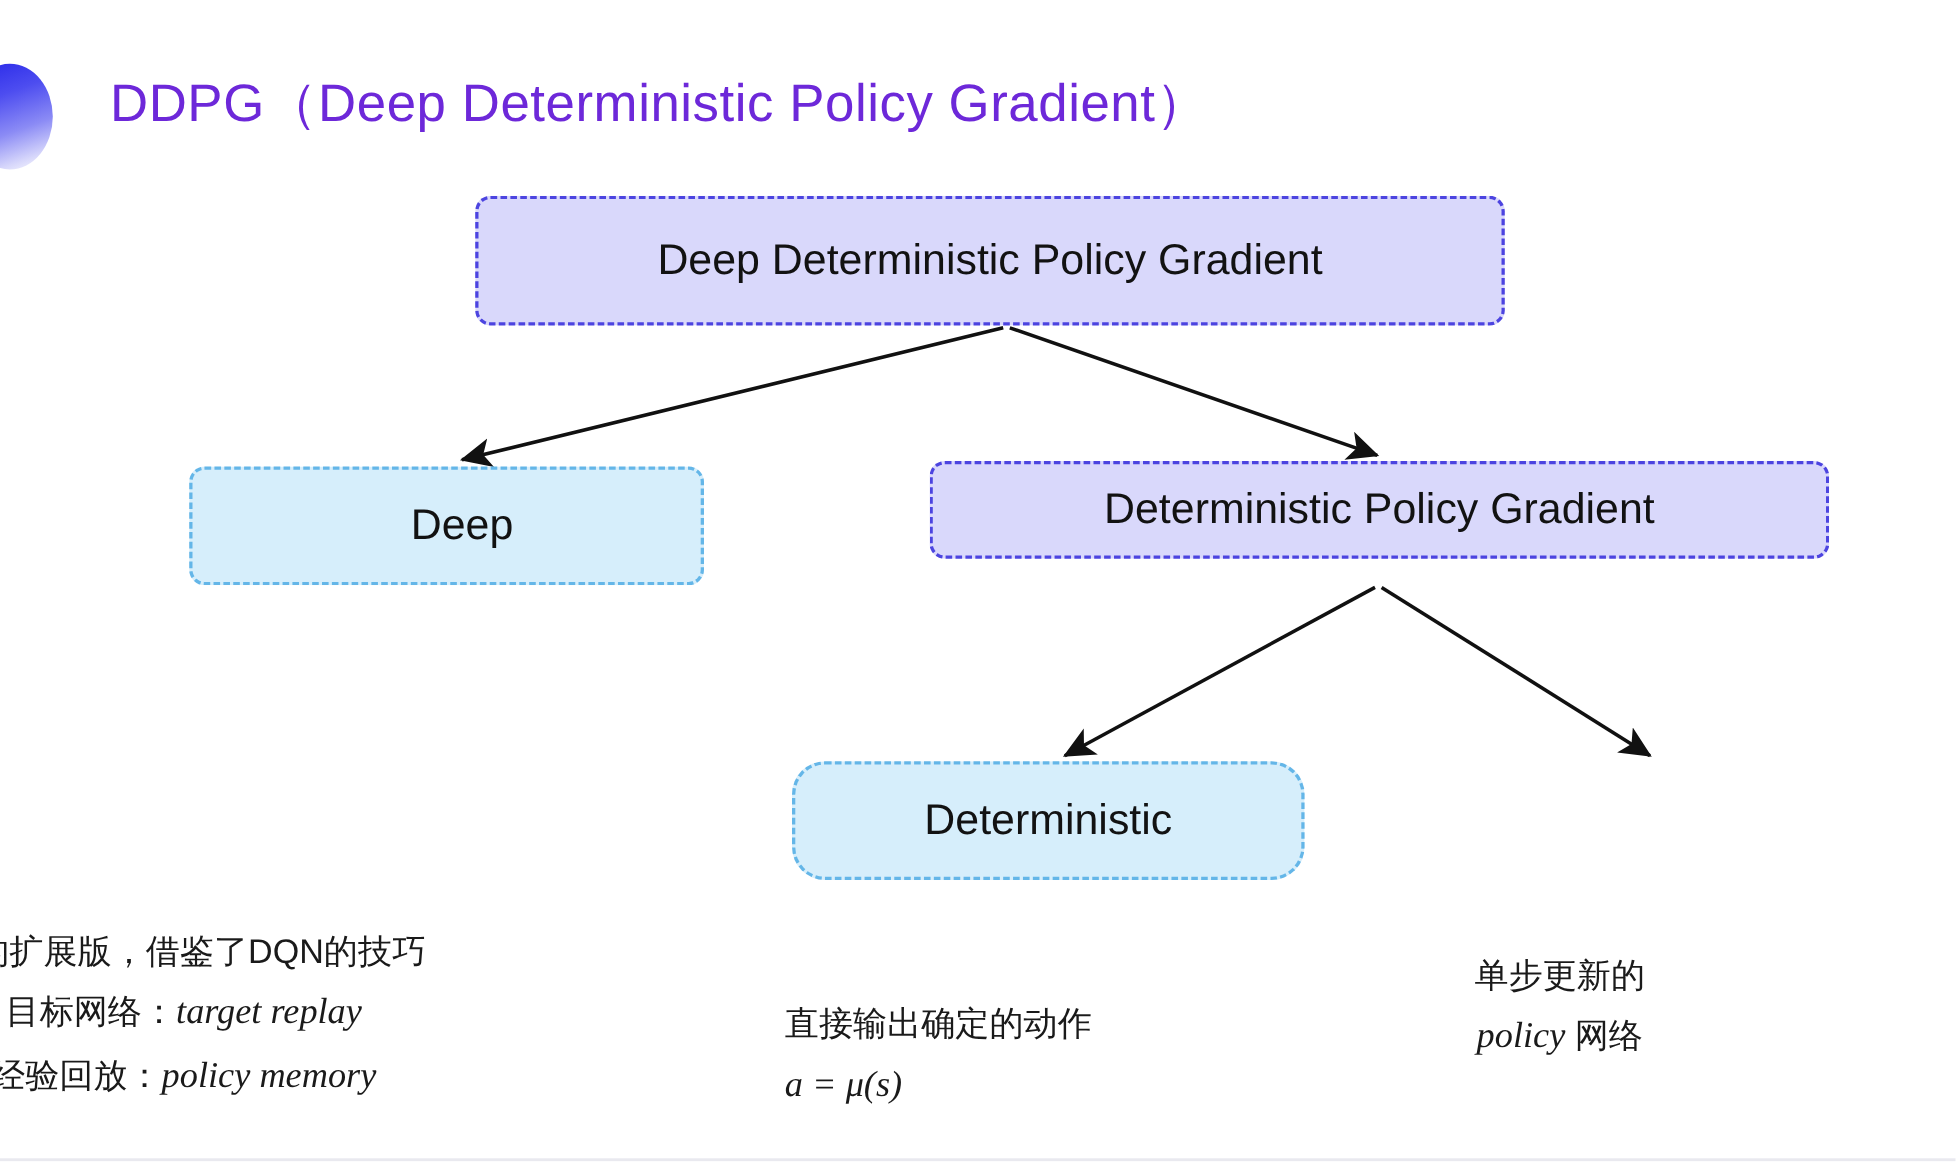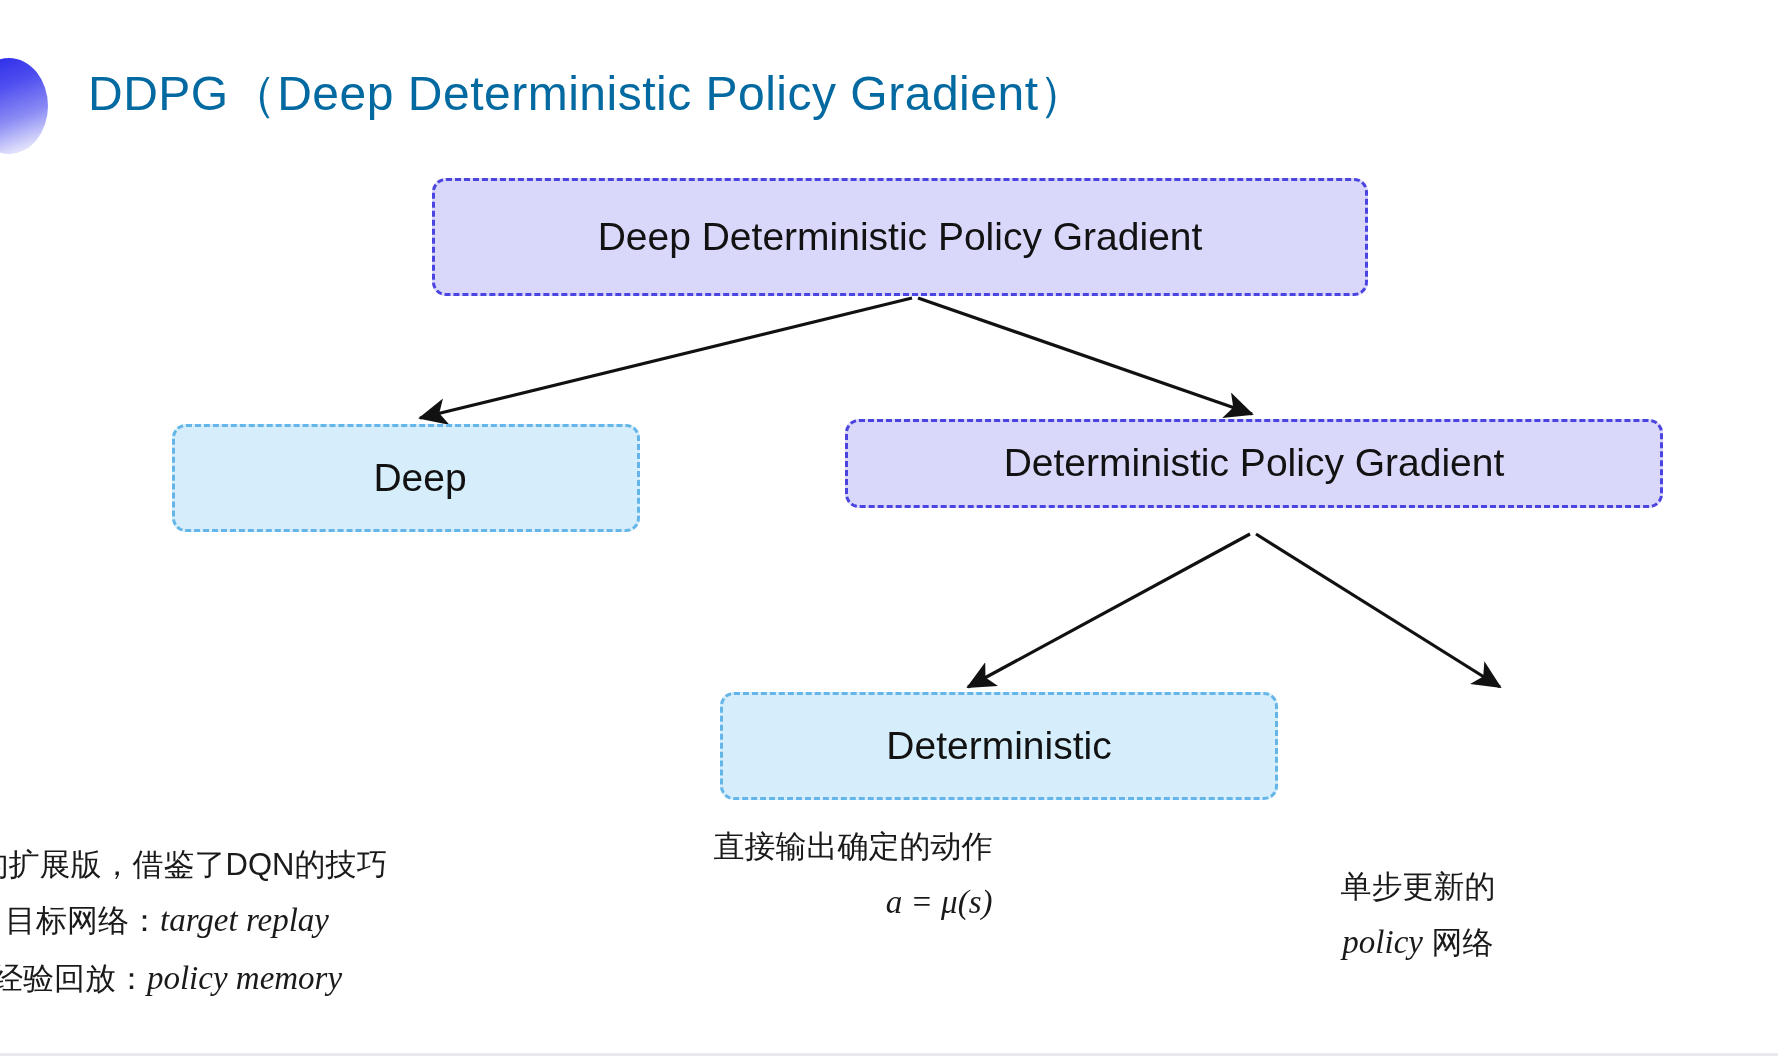--- a/index.html
+++ b/index.html
@@ -21,25 +21,25 @@
     position: absolute;
     left: -30px;
     top: 58px;
     width: 78px;
     height: 96px;
     border-radius: 50%;
     background: linear-gradient(160deg, #2626e8 0%, #4d4df0 32%, #8b8bf5 62%, #d8d8fb 86%, #ffffff 100%);
   }
   #title-text {
     position: absolute;
-    left: 88px;
+    left: 100px;
     top: 62px;
     font-size: 48px;
     font-weight: 400;
-    color: #0369a1;
+    color: #6d28d9;
     letter-spacing: 0.5px;
     white-space: nowrap;
   }
 
   
   .node {
     position: absolute;
     box-sizing: border-box;
     border-style: dashed;
     border-width: 3px;
@@ -57,21 +57,21 @@
     border-color: #4c44e0;
   }
   .node.cyan {
     background: #d6eefb;
     border-color: #64b6e8;
   }
 
   #node-root      { left: 432px; top: 178px;  width: 936px; height: 118px; font-size: 39px; }
   #node-deep      { left: 172px; top: 424px;  width: 468px; height: 108px; font-size: 39px; padding-left: 28px; }
   #node-dpg       { left: 845px; top: 419px;  width: 818px; height: 89px; font-size: 39px; }
-  #node-det       { left: 720px; top: 692px;  width: 558px; height: 108px; font-size: 39px; }
+  #node-det       { left: 720px; top: 692px;  width: 466px; height: 108px; font-size: 39px; border-radius: 30px; }
   #node-pg        { left: 1274px; top: 692px; width: 470px; height: 108px; font-size: 39px; }
 
   
   #arrows {
     position: absolute;
     left: 0;
     top: 0;
     width: 1778px;
     height: 1056px;
     pointer-events: none;
@@ -86,21 +86,21 @@
     white-space: nowrap;
   }
   .annot .cn { font-family: "Liberation Sans", sans-serif; }
   .annot .it {
     font-family: "Liberation Serif", serif;
     font-style: italic;
     font-size: 33px;
   }
   #annot-left   { left: 148px;  top: 838px; text-align: center; }
   #annot-left .row { display: block; }
-  #annot-mid    { left: 853px;  top: 820px; text-align: right; }
+  #annot-mid    { left: 853px;  top: 904px; text-align: left; }
   #annot-mid .row { display: block; }
   #annot-right  { left: 1418px; top: 860px; text-align: center; }
   #annot-right .row { display: block; }
   .indent { padding-left: 38px; }
 
   
   #bottom-rule {
     position: absolute;
     left: 0;
     bottom: 0;

